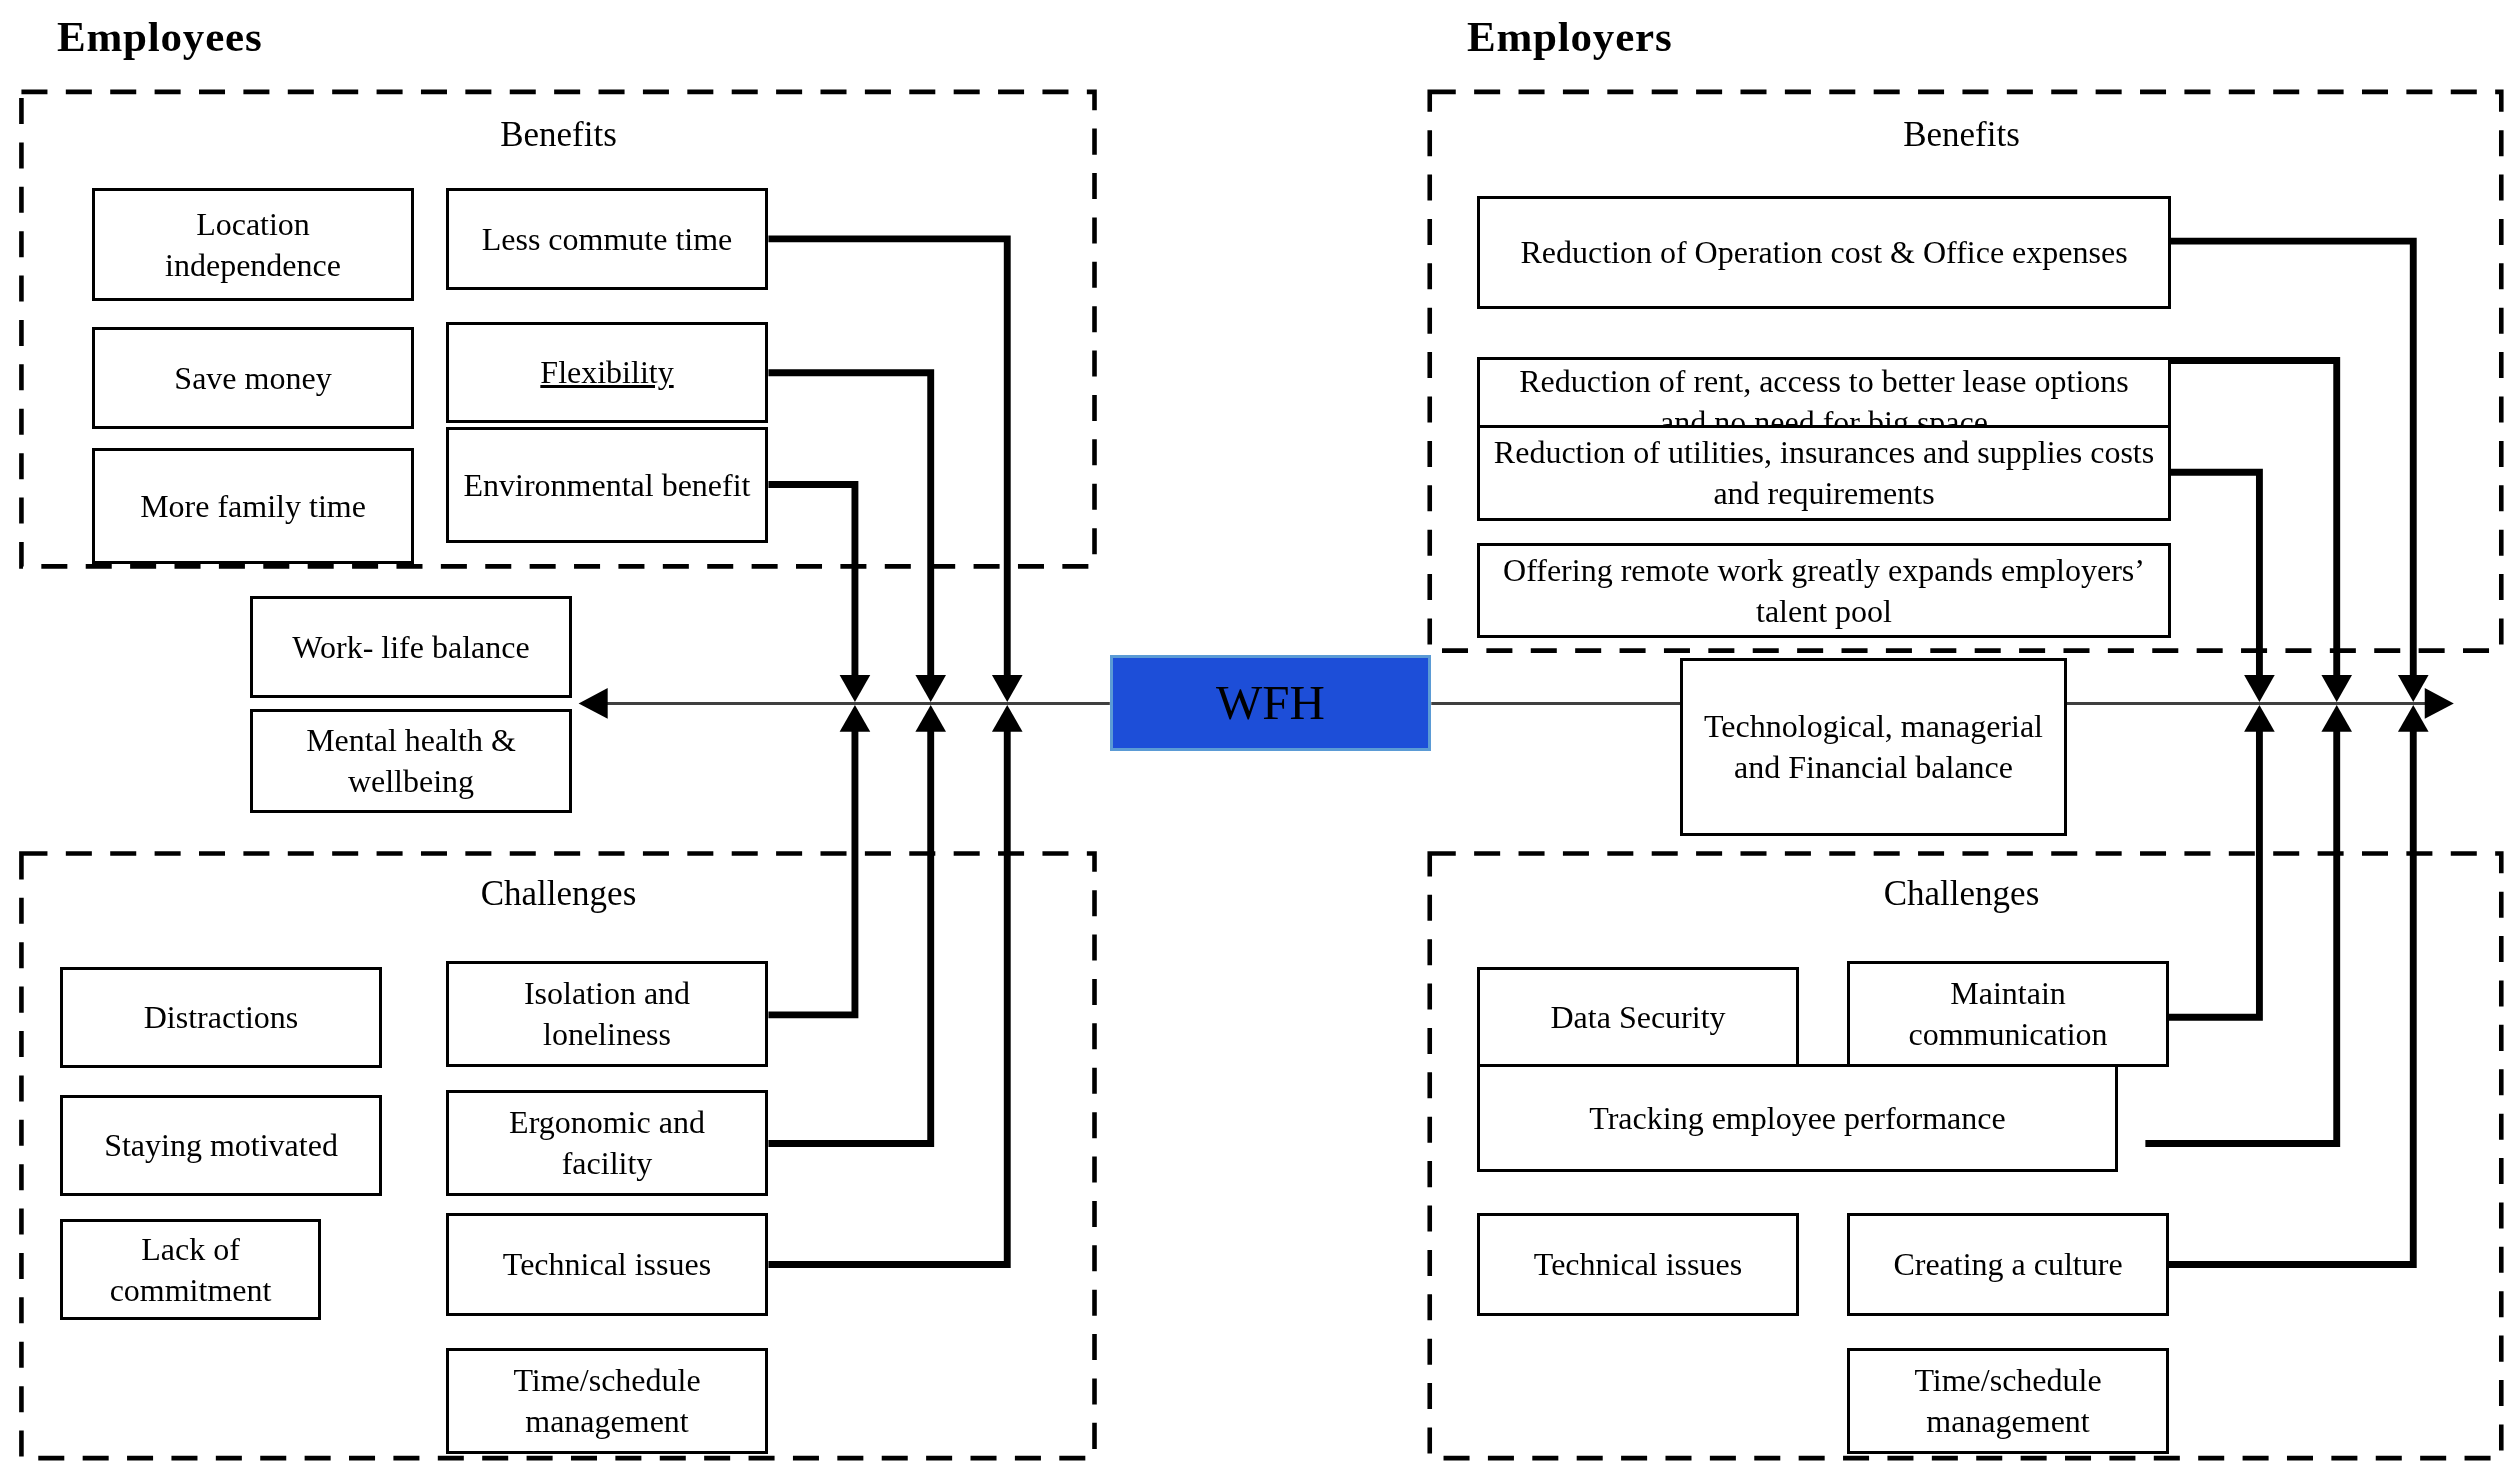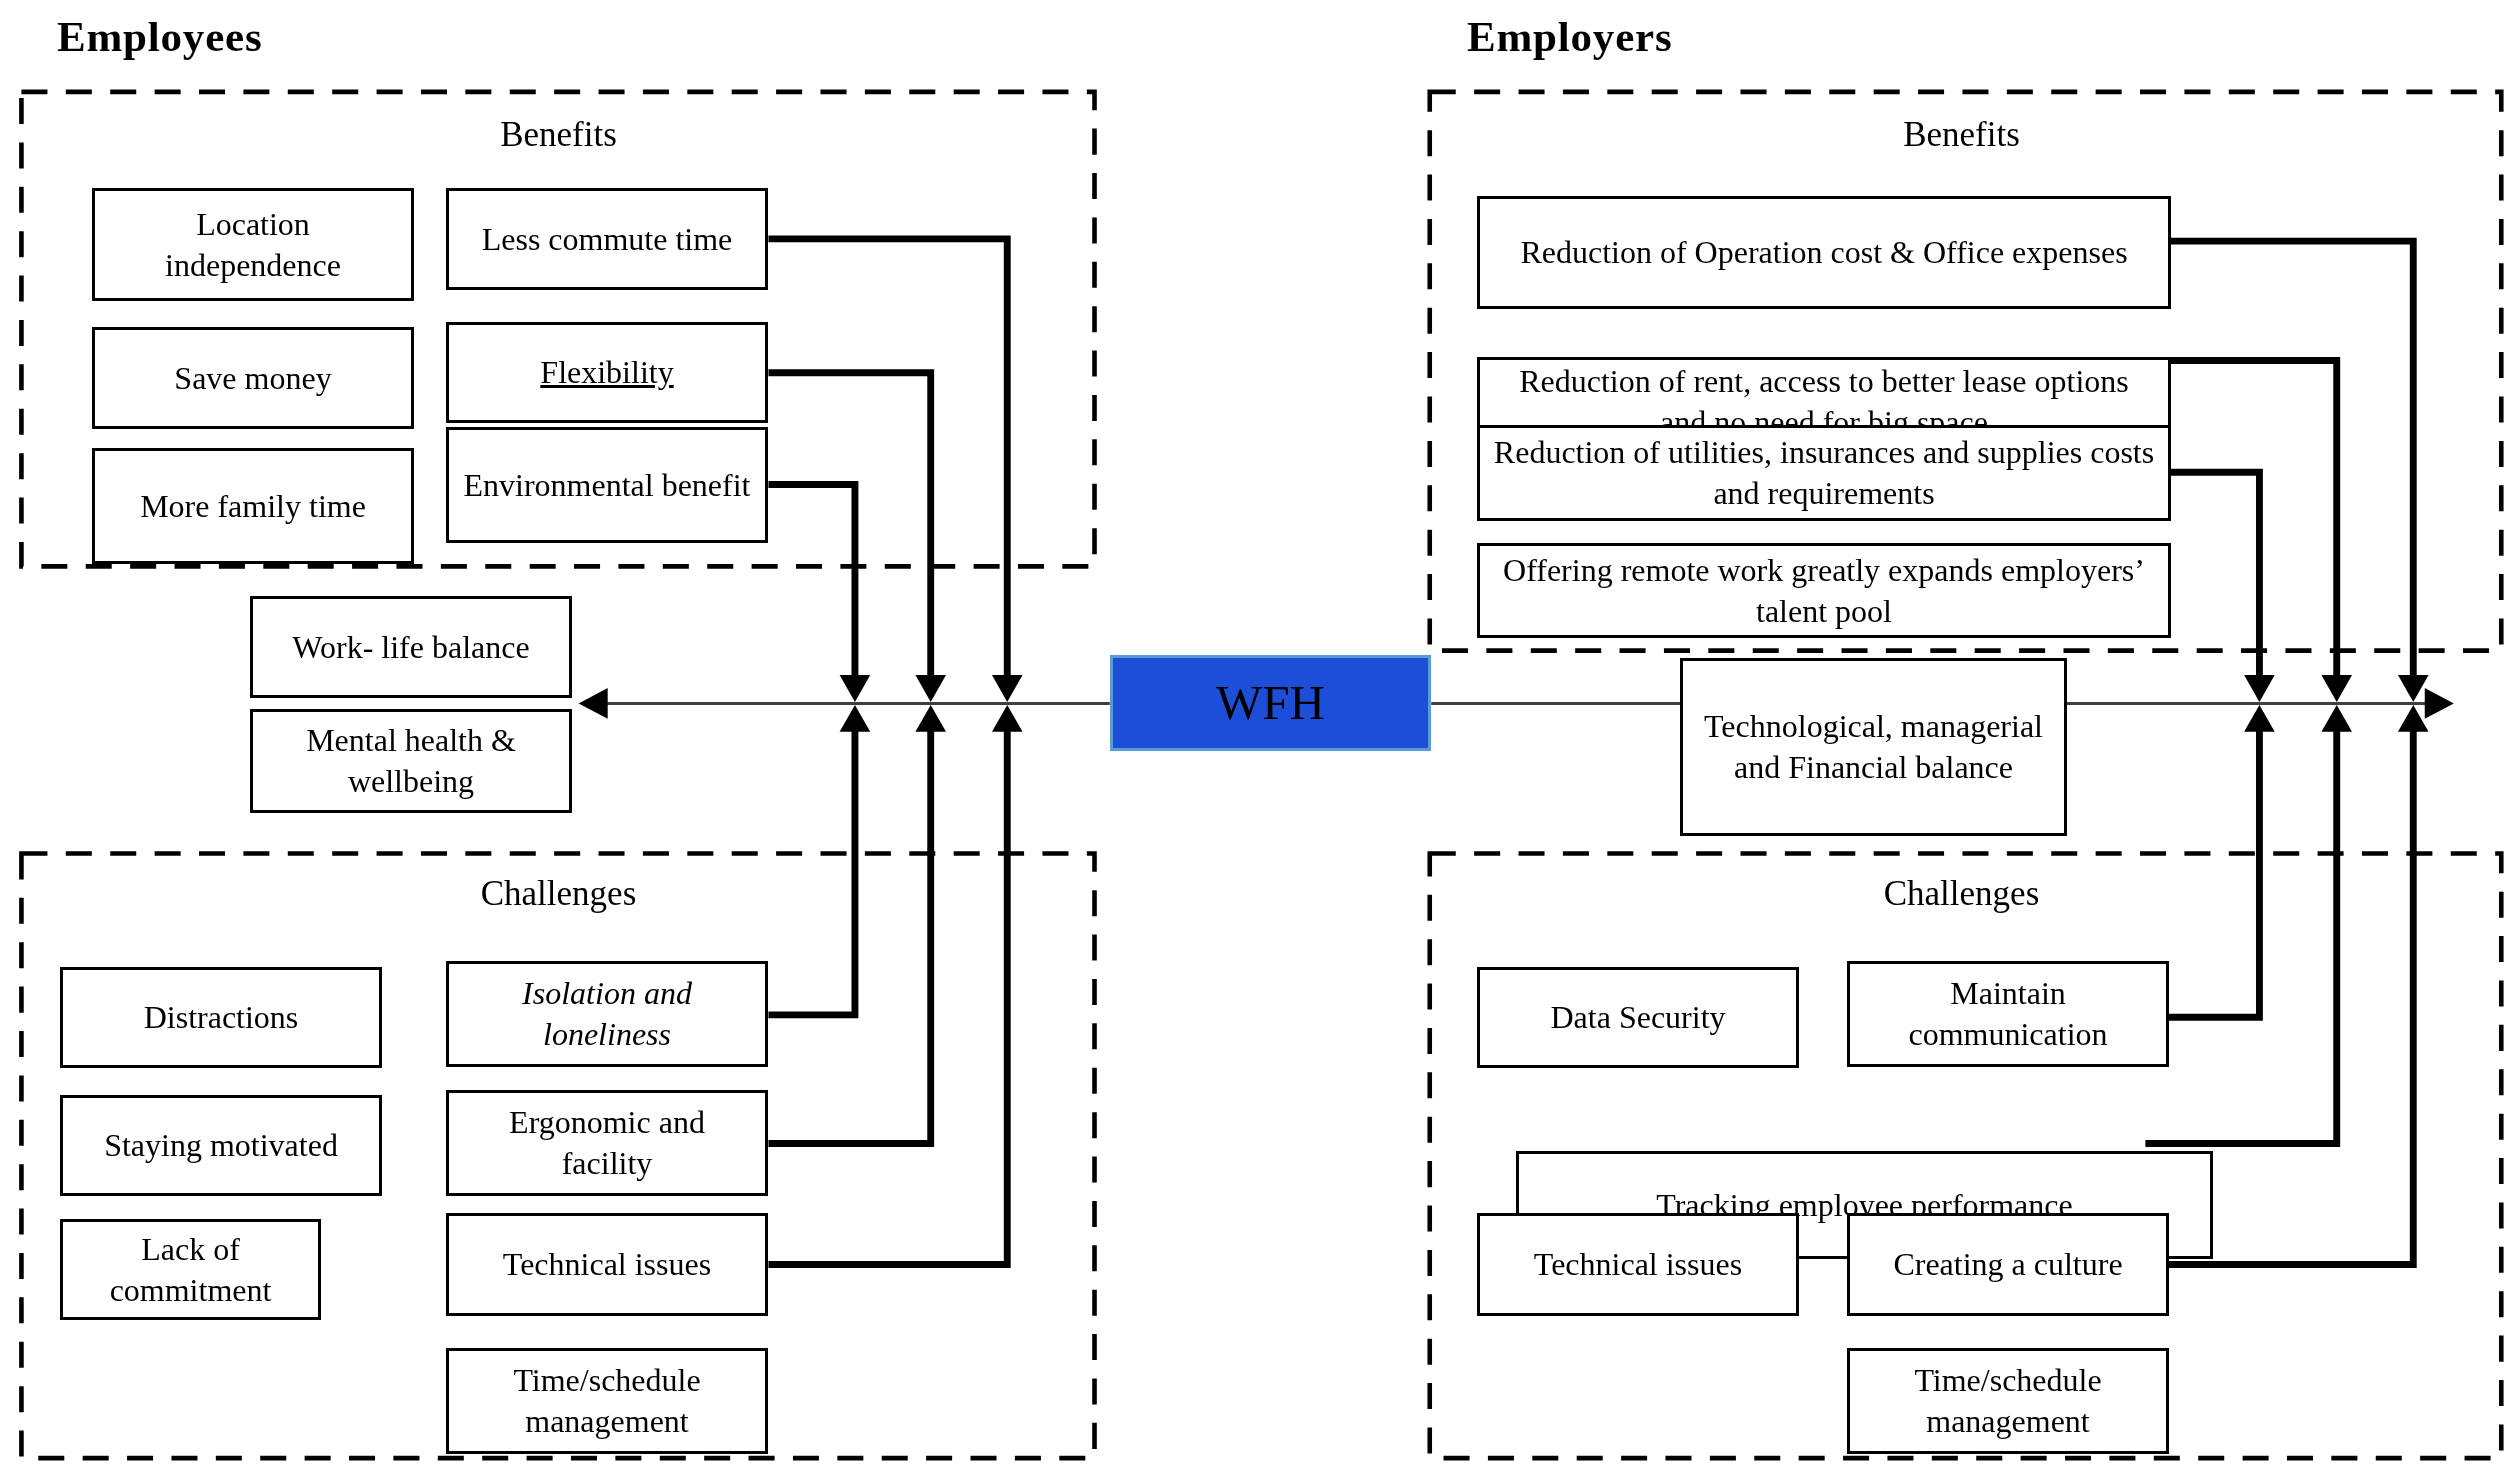--- a/index.html
+++ b/index.html
@@ -92,21 +92,21 @@
   <div class="box" style="left:92px;top:327px;width:322px;height:102px;">Save money</div>
   <div class="box" style="left:446px;top:322px;width:322px;height:101px;text-decoration:underline;">Flexibility</div>
   <div class="box" style="left:92px;top:432px;width:322px;height:116px;margin-top:16px;">More family time</div>
   <div class="box" style="left:446px;top:427px;width:322px;height:116px;">Environmental benefit</div>
 
   <div class="box" style="left:250px;top:596px;width:322px;height:102px;">Work- life balance</div>
   <div class="box" style="left:250px;top:709px;width:322px;height:104px;">Mental health &amp; wellbeing</div>
 
   <div class="section-label" style="left:329px;top:874px;">Challenges</div>
   <div class="box" style="left:60px;top:967px;width:322px;height:101px;">Distractions</div>
-  <div class="box" style="left:446px;top:961px;width:322px;height:106px;font-style:italic;">Isolation and loneliness</div>
+  <div class="box" style="left:446px;top:961px;width:322px;height:106px;">Isolation and loneliness</div>
   <div class="box" style="left:60px;top:1095px;width:322px;height:101px;">Staying motivated</div>
   <div class="box" style="left:446px;top:1090px;width:322px;height:106px;">Ergonomic and facility</div>
   <div class="box" style="left:60px;top:1219px;width:261px;height:101px;">Lack of commitment</div>
   <div class="box" style="left:446px;top:1213px;width:322px;height:103px;">Technical issues</div>
   <div class="box" style="left:446px;top:1348px;width:322px;height:106px;">Time/schedule management</div>
 
   <div class="box wfh" style="left:1110px;top:655px;width:321px;height:96px;">WFH</div>
 
   <div class="side-title" style="left:1467px;top:12.2px;">Employers</div>
   <div class="section-label" style="left:1732px;top:115px;">Benefits</div>
@@ -114,19 +114,19 @@
   <div class="box" style="left:1477px;top:196px;width:694px;height:113px;">Reduction of Operation cost &amp; Office expenses</div>
   <div class="box" style="left:1477px;top:315px;width:694px;height:90px;margin-top:42px;">Reduction of rent, access to better lease options and no need for big space</div>
   <div class="box" style="left:1477px;top:425px;width:694px;height:96px;">Reduction of utilities, insurances and supplies costs and requirements</div>
   <div class="box" style="left:1477px;top:543px;width:694px;height:95px;">Offering remote work greatly expands employers’ talent pool</div>
 
   <div class="box mediator-right" style="left:1680px;top:658px;width:387px;height:178px;">Technological, managerial and Financial balance</div>
 
   <div class="section-label" style="left:1732px;top:874px;">Challenges</div>
   <div class="box" style="left:1477px;top:967px;width:322px;height:101px;">Data Security</div>
   <div class="box" style="left:1847px;top:961px;width:322px;height:106px;">Maintain communication</div>
-  <div class="box" style="left:1477px;top:1151px;width:697px;height:108px;margin-left:39px;">Tracking employee performance</div>
+  <div class="box" style="left:1477px;top:1064px;width:641px;height:108px;">Tracking employee performance</div>
   <div class="box" style="left:1477px;top:1213px;width:322px;height:103px;">Technical issues</div>
   <div class="box" style="left:1847px;top:1213px;width:322px;height:103px;">Creating a culture</div>
   <div class="box" style="left:1847px;top:1348px;width:322px;height:106px;">Time/schedule management</div>
 
 </div>
 
 
 </body></html>

